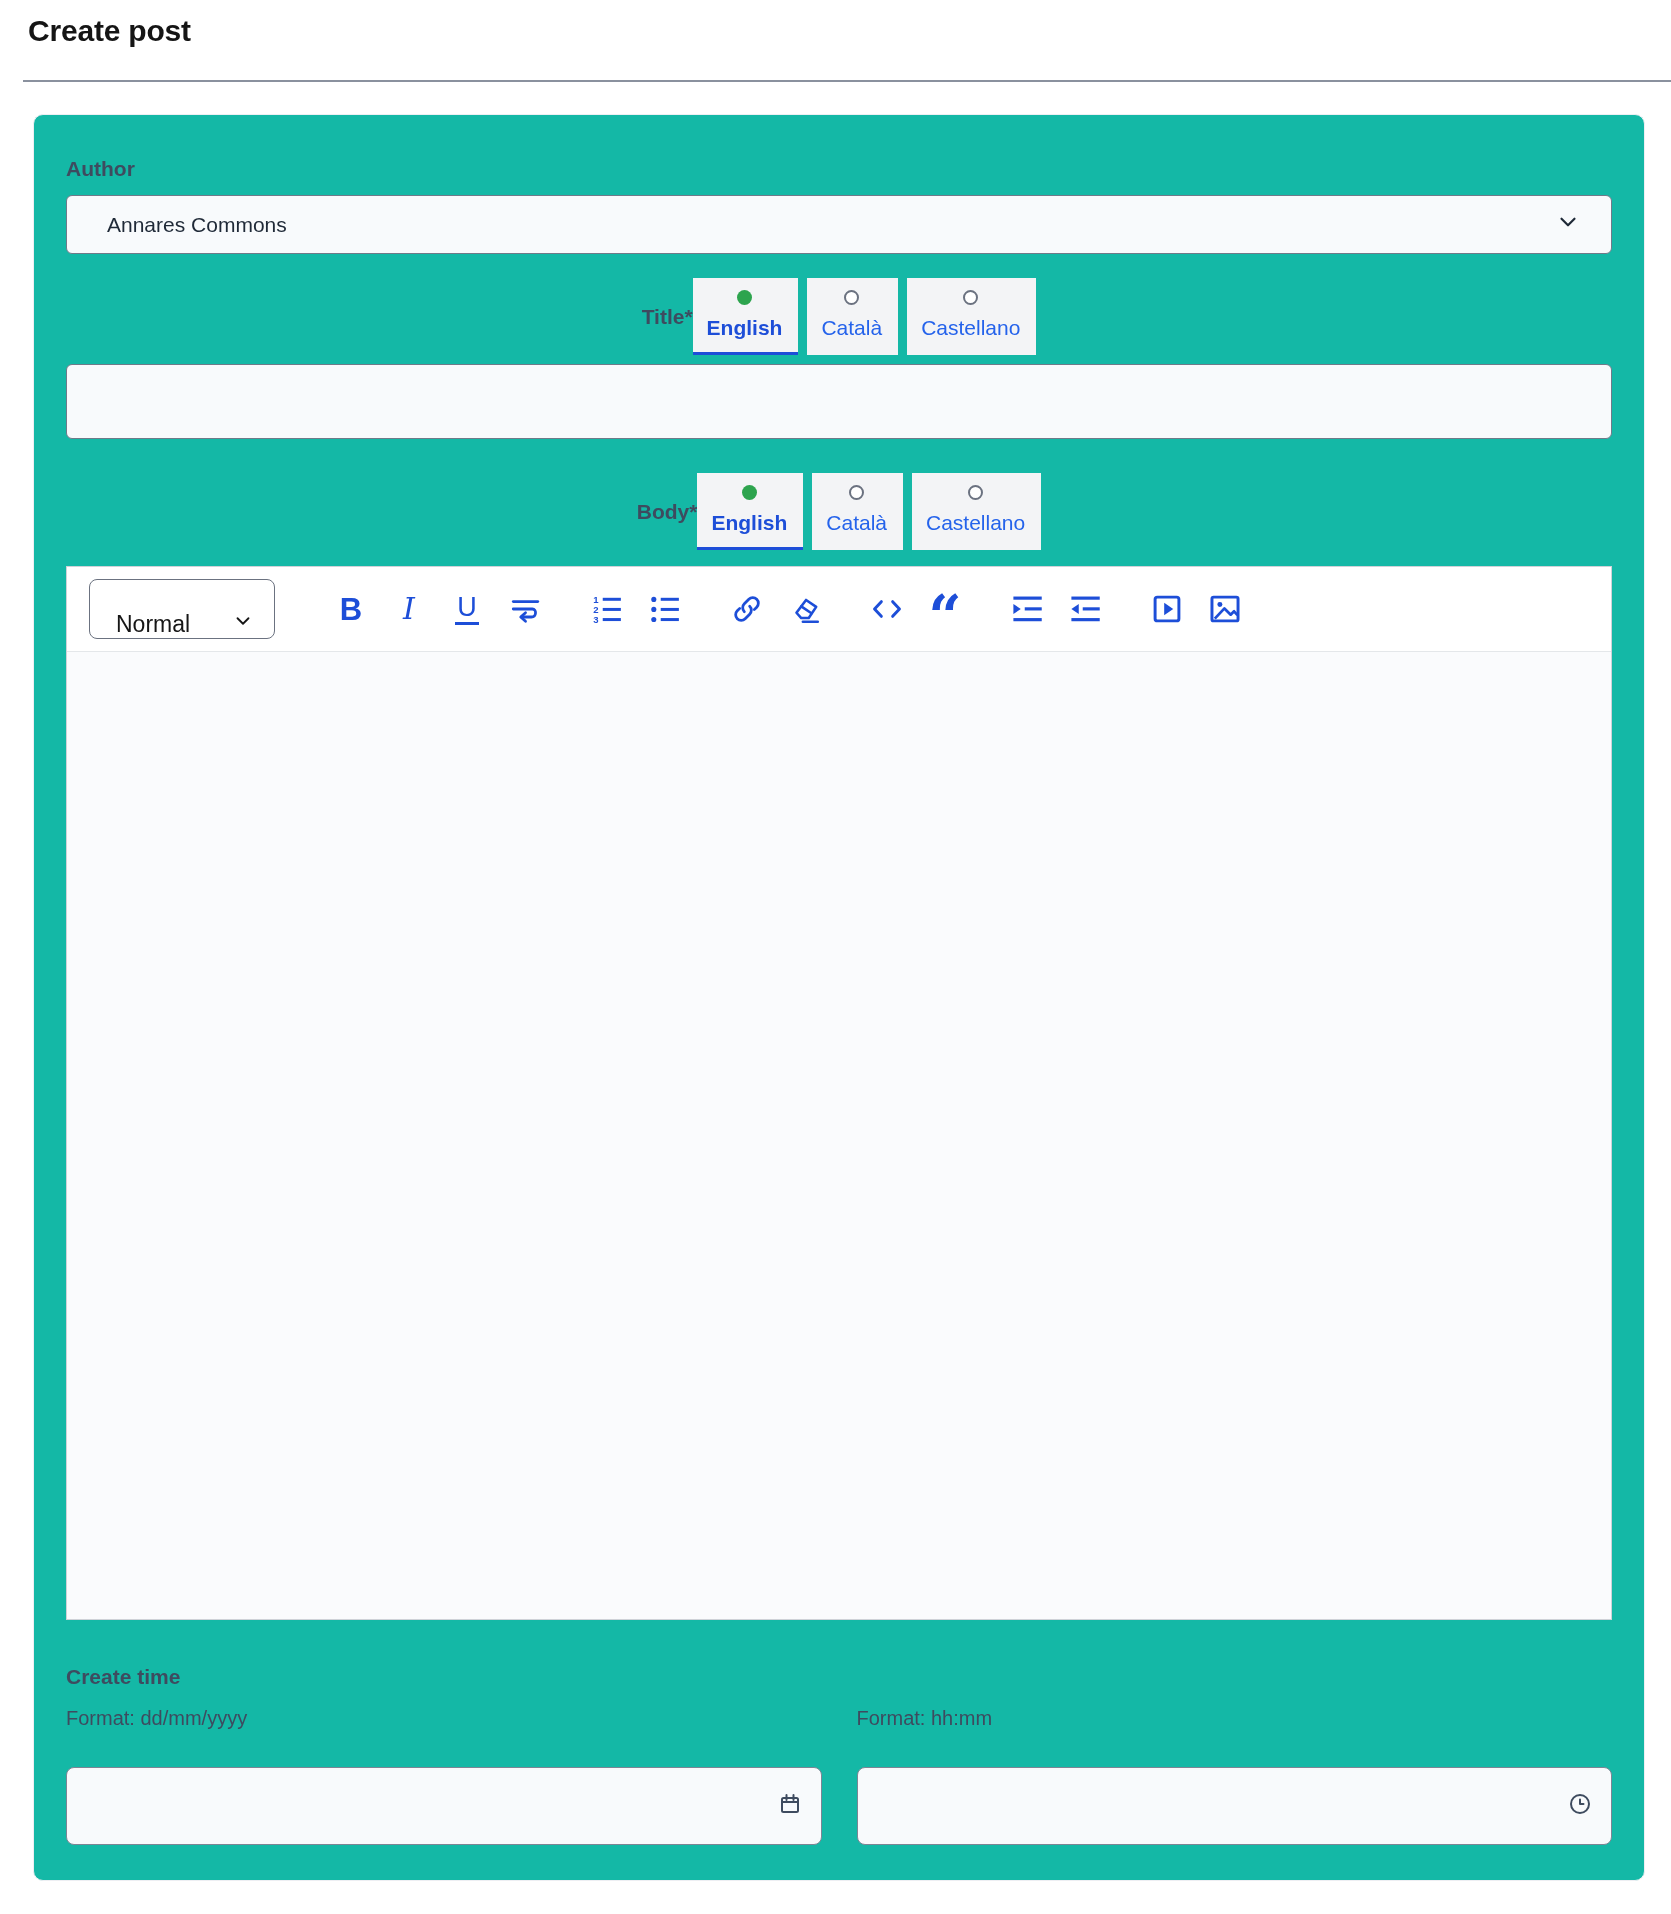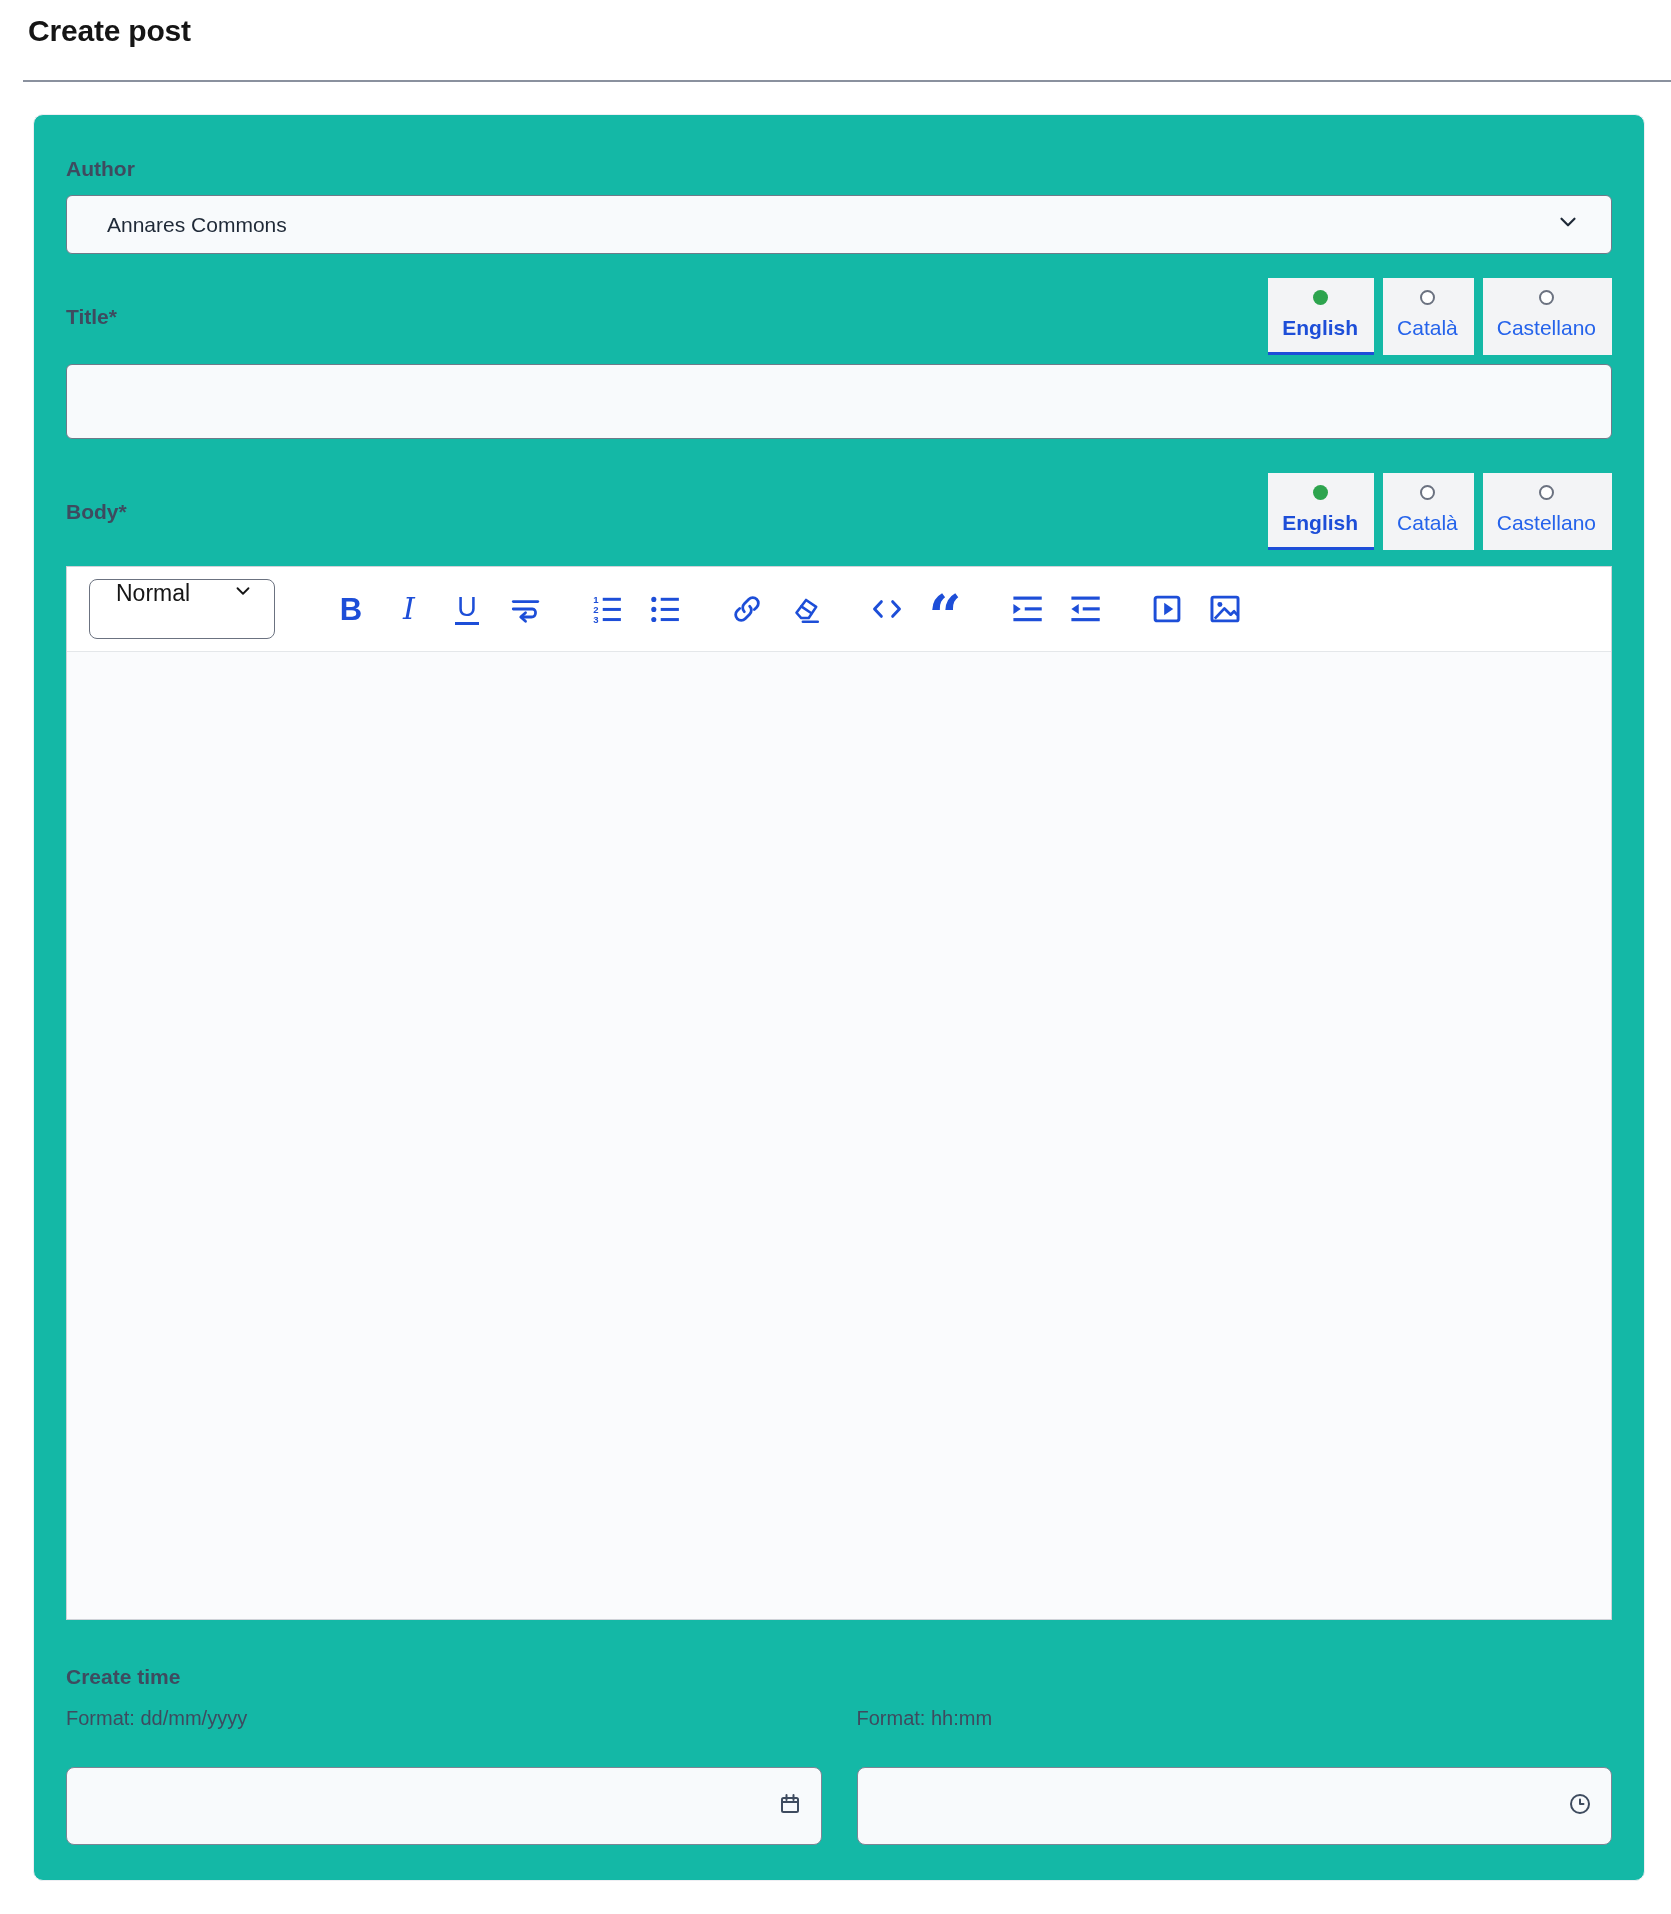--- a/index.html
+++ b/index.html
@@ -36,21 +36,21 @@
     border:1px solid #6f7a89;
     border-radius:6px;
     background:#f8fafc;
     display:flex; align-items:center; justify-content:space-between;
     padding:0 30px 0 40px;
     font-size:21px; color:#1f2937;
     cursor:pointer;
   }
   
   .label-row {
-    display:flex; justify-content:space-between; align-items:center;
+    display:flex; justify-content:center; align-items:center;
     margin-top:24px;
   }
   .label-row.body-row { margin-top:34px; }
   .tabs { display:flex; gap:9px; }
   .tab {
     display:flex; align-items:center; gap:11px;
     background:#f3f4f6;
     padding:12px 16px 12px 14px;
     font-size:21px; color:#2563eb;
     border-bottom:3px solid transparent;
@@ -79,21 +79,21 @@
   }
   .toolbar {
     display:flex; align-items:center;
     padding:12px 14px 12px 22px;
     background:#ffffff;
   }
   .format-select {
     width:186px; height:60px;
     border:1px solid #6b7280; border-radius:8px;
     background:#fff;
-    display:flex; align-items:flex-start; justify-content:space-between;
+    display:flex; align-items:flex-end; justify-content:space-between;
     padding:0 20px 0 26px;
     font-size:23px; color:#161616;
     cursor:pointer; flex:none;
   }
   .tb-group { display:flex; align-items:center; gap:22px; margin-left:46px; }
   .tb-group.first { margin-left:58px; }
   .tb-btn {
     width:36px; height:36px;
     display:flex; align-items:center; justify-content:center;
     color:#1d4ed8; cursor:pointer; flex:none;

